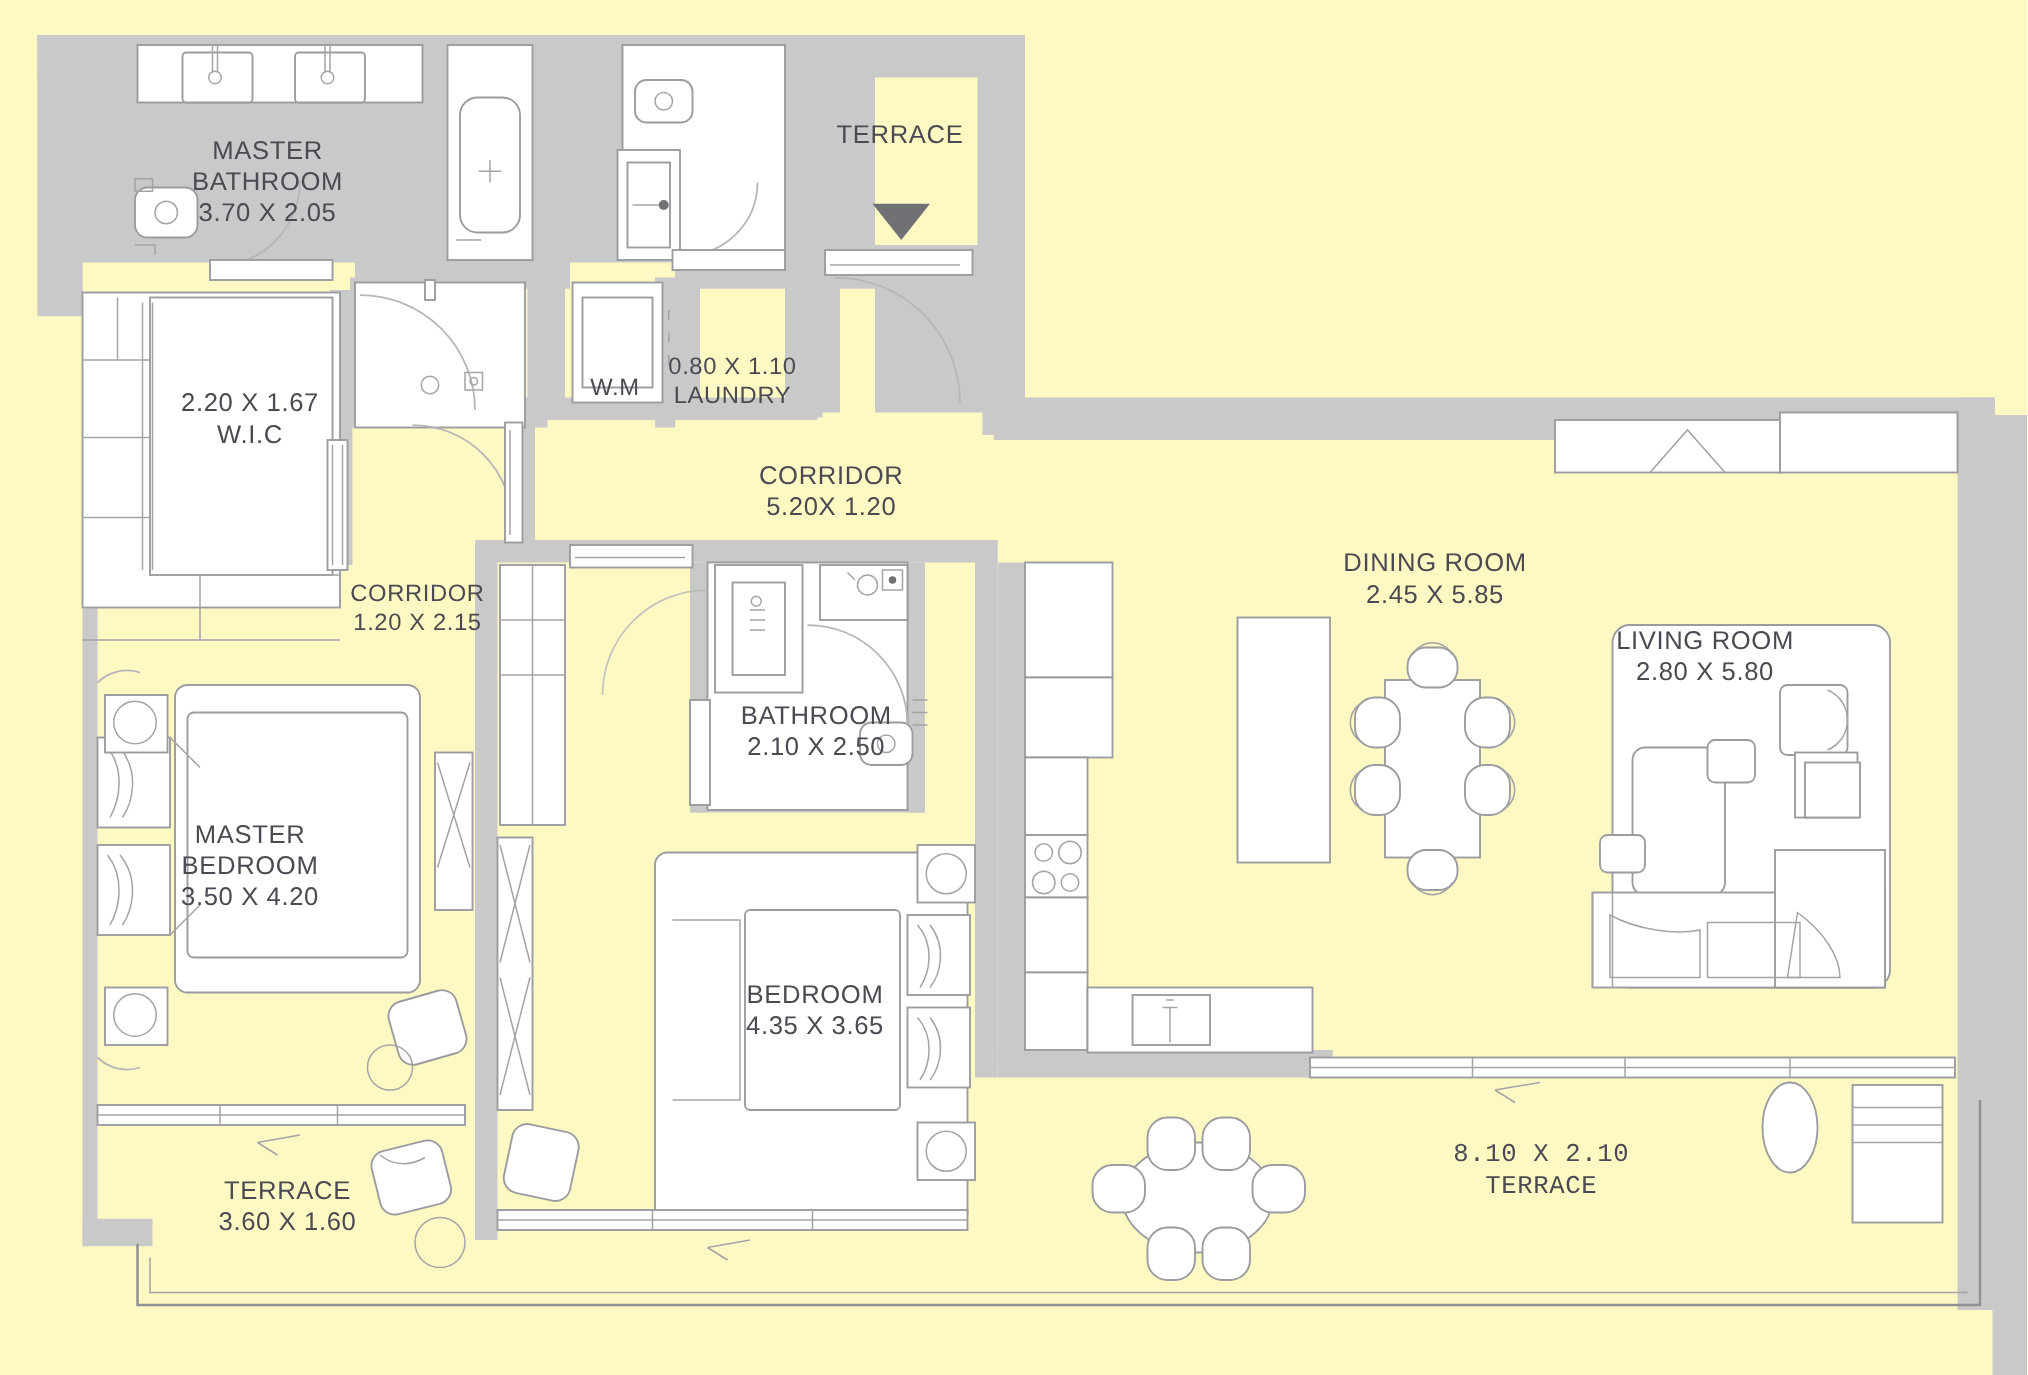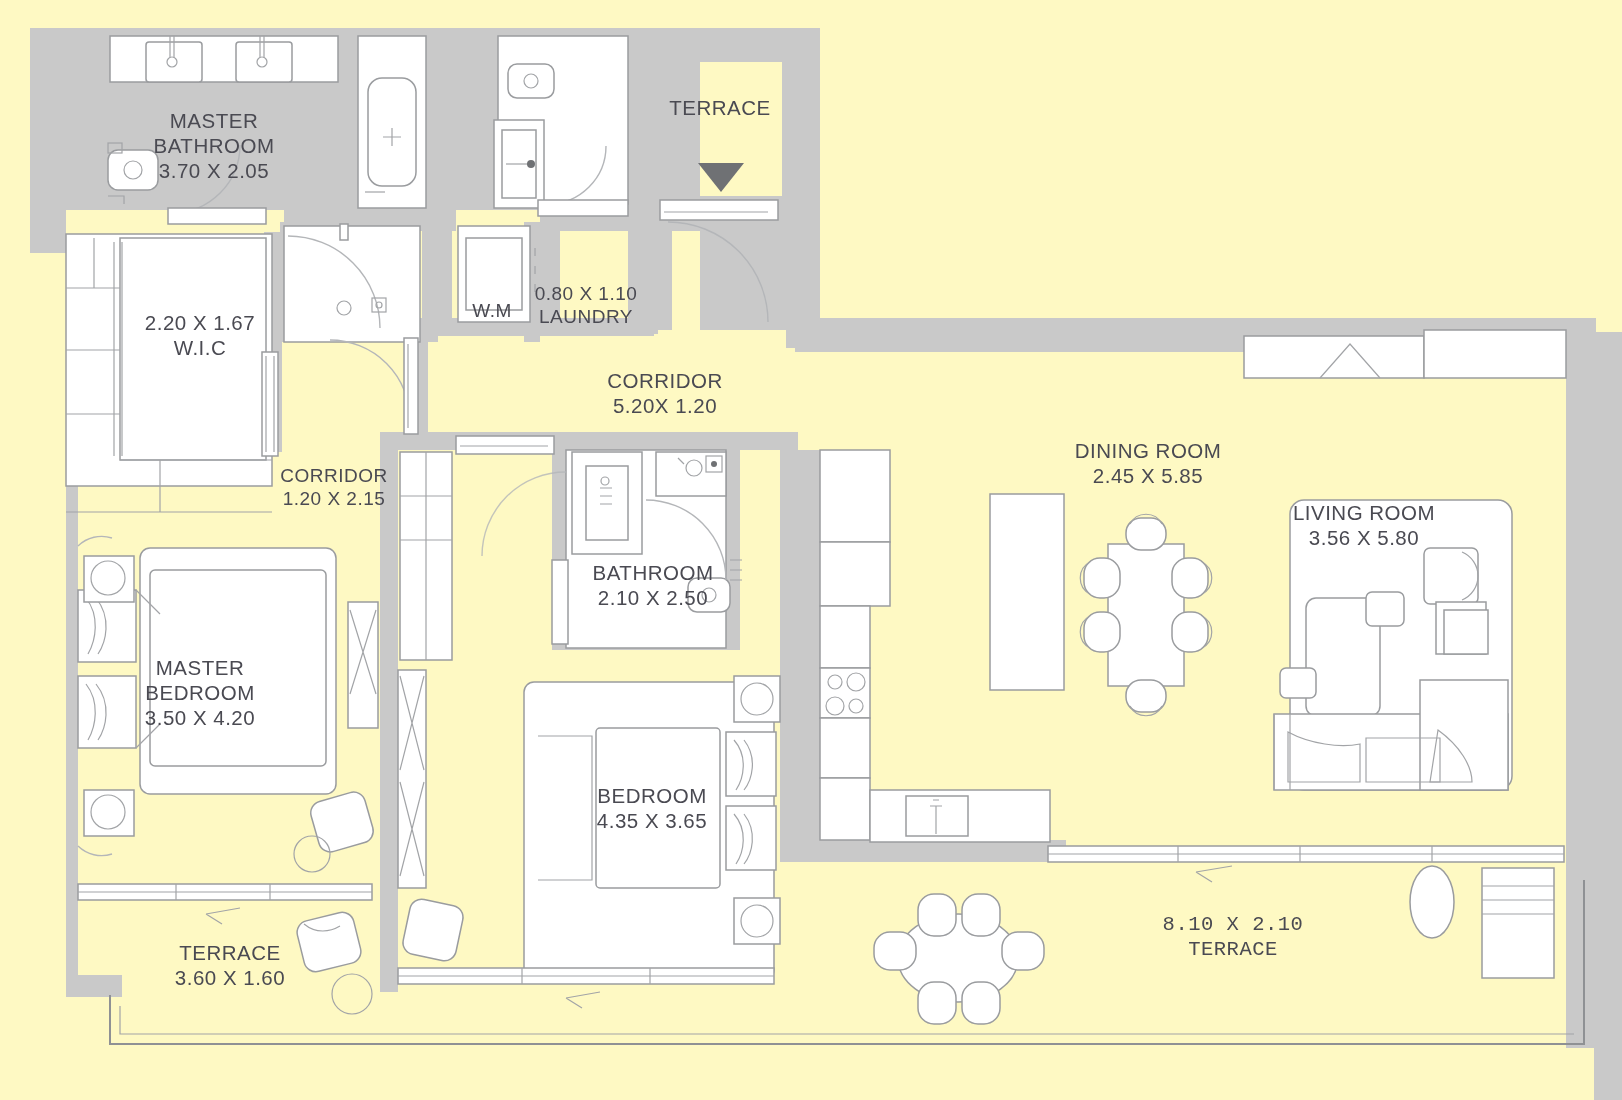--- a/index.html
+++ b/index.html
@@ -347,21 +347,21 @@
 LAUNDRY</div>
   <div class="rm-label sz20" style="left:130px;top:310px;width:140px;">2.20 X 1.67
 W.I.C</div>
   <div class="rm-label sz19" style="left:264px;top:464px;width:140px;">CORRIDOR
 1.20 X 2.15</div>
   <div class="rm-label sz20" style="left:594px;top:368px;width:142px;">CORRIDOR
 5.20X 1.20</div>
   <div class="rm-label sz20" style="left:1062px;top:438px;width:172px;">DINING ROOM
 2.45 X 5.85</div>
   <div class="rm-label sz20" style="left:1278px;top:500px;width:172px;">LIVING ROOM
-3.56 X 5.80</div>
+2.80 X 5.80</div>
   <div class="rm-label sz20" style="left:578px;top:560px;width:150px;">BATHROOM
 2.10 X 2.50</div>
   <div class="rm-label sz20" style="left:130px;top:655px;width:140px;">MASTER
 BEDROOM
 3.50 X 4.20</div>
   <div class="rm-label sz20" style="left:522px;top:783px;width:260px;">BEDROOM
 4.35 X 3.65</div>
   <div class="rm-label sz20" style="left:1138px;top:912px;width:190px;font-family:Liberation Mono, monospace;">8.10 X 2.10
 TERRACE</div>
   <div class="rm-label sz20" style="left:140px;top:940px;width:180px;">TERRACE

